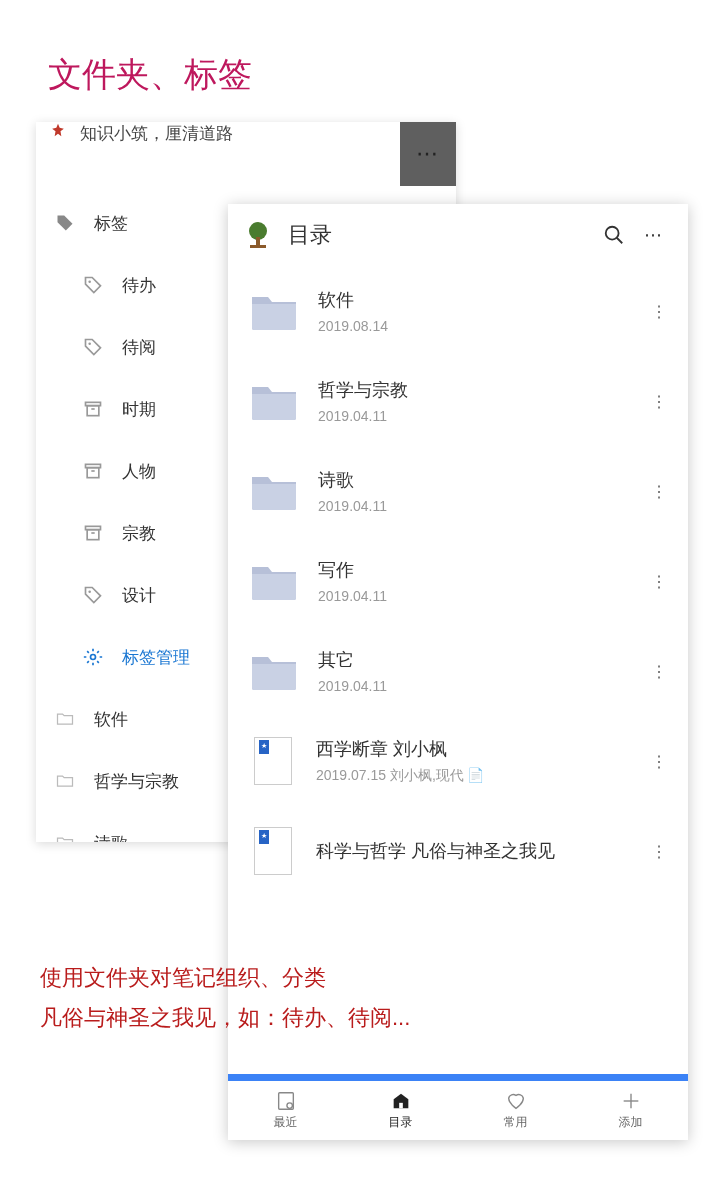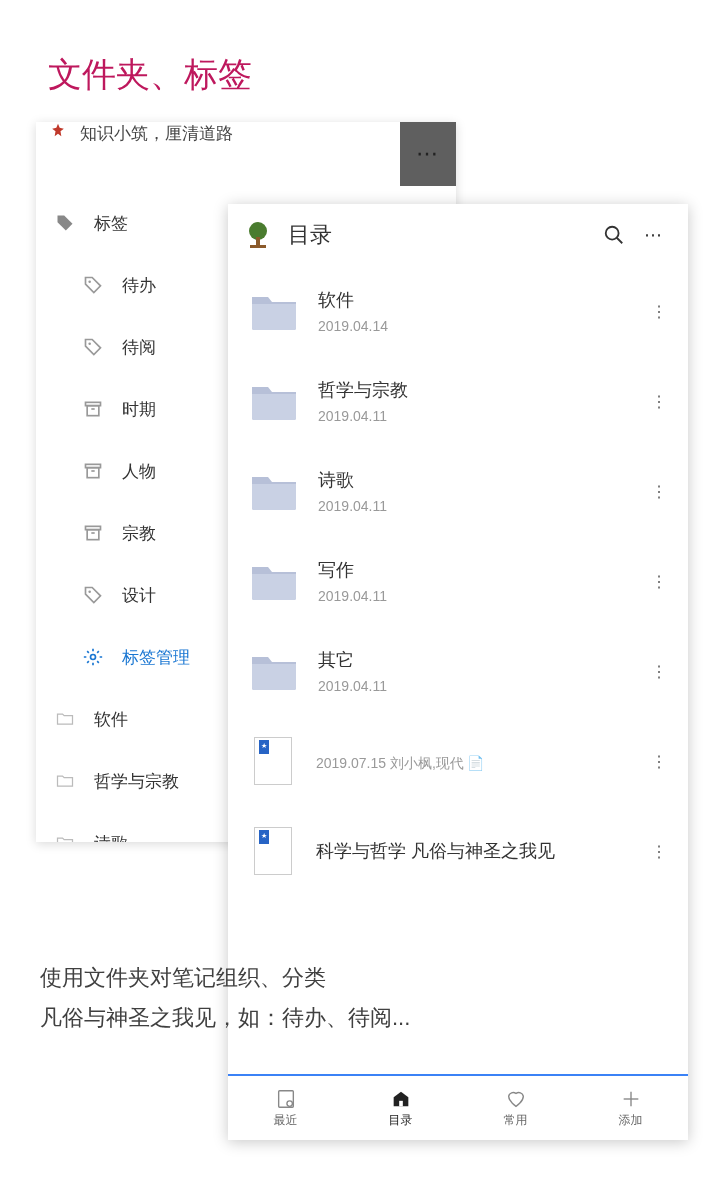--- a/index.html
+++ b/index.html
@@ -132,42 +132,42 @@
 }
 .f-item .textcol { flex: 1; min-width: 0; }
 .f-item .name { font-size: 18px; color: #333; white-space: nowrap; overflow: hidden; text-overflow: ellipsis; }
 .f-item .meta { font-size: 14px; color: #999; margin-top: 6px; }
 .f-item .more {
   width: 30px; display: flex; align-items: center; justify-content: center;
   color: #666;
 }
 .front-tabs {
   display: flex;
-  border-top: 2px solid #3b82f6;
+  border-top: 7px solid #3b82f6;
   height: 66px;
 }
 .tab {
   flex: 1;
   display: flex;
   flex-direction: column;
   align-items: center;
   justify-content: center;
   gap: 2px;
 }
 .tab .tico { width: 22px; height: 22px; display: flex; align-items: center; justify-content: center; color: #666; }
 .tab .tlabel { font-size: 12px; color: #666; }
 .tab.active .tico, .tab.active .tlabel { color: #222; }
 .bottom-text {
   position: absolute;
   left: 40px;
   top: 958px;
   right: 40px;
   font-size: 22px;
   line-height: 40px;
-  color: #404040;
+  color: #b91c1c;
 }
 svg { display: block; }
 </style>
 </head>
 <body>
 
 <div class="page-title">文件夹、标签</div>
 
 <div class="panel-back">
   <div class="back-header">
@@ -308,21 +308,21 @@
   <div class="front-body" id="front-items">
       <div class="f-item">
         <span class="folder-ico">
           <svg viewBox="0 0 48 40" width="48" height="40">
             <path d="M2 6h16l4 5h24v26a2 2 0 0 1-2 2H4a2 2 0 0 1-2-2z" fill="#b7c0d8"></path>
             <path d="M2 13h44v24a2 2 0 0 1-2 2H4a2 2 0 0 1-2-2z" fill="#c9d1e4"></path>
           </svg>
         </span>
         <div class="textcol">
           <div class="name">软件</div>
-          <div class="meta">2019.04.14</div>
+          <div class="meta">2019.08.14</div>
         </div>
         <div class="more">
           <span>⋮</span>
         </div>
       </div>
       <div class="f-item">
         <span class="folder-ico">
           <svg viewBox="0 0 48 40" width="48" height="40">
             <path d="M2 6h16l4 5h24v26a2 2 0 0 1-2 2H4a2 2 0 0 1-2-2z" fill="#b7c0d8"></path>
             <path d="M2 13h44v24a2 2 0 0 1-2 2H4a2 2 0 0 1-2-2z" fill="#c9d1e4"></path>
@@ -380,20 +380,21 @@
         <div class="more">
           <span>⋮</span>
         </div>
       </div>
       <div class="f-item">
         <span class="doc-ico">
           <span class="ribbon"></span>
           <span class="star">★</span>
         </span>
         <div class="textcol">
+          <div class="name">西学断章  刘小枫</div>
           <div class="meta">2019.07.15 刘小枫,现代 📄</div>
         </div>
         <div class="more">
           <span>⋮</span>
         </div>
       </div>
       <div class="f-item">
         <span class="doc-ico">
           <span class="ribbon"></span>
           <span class="star">★</span>

